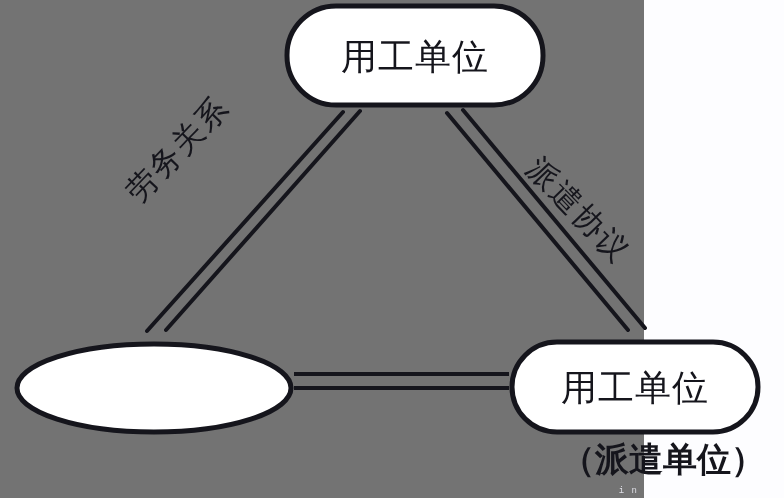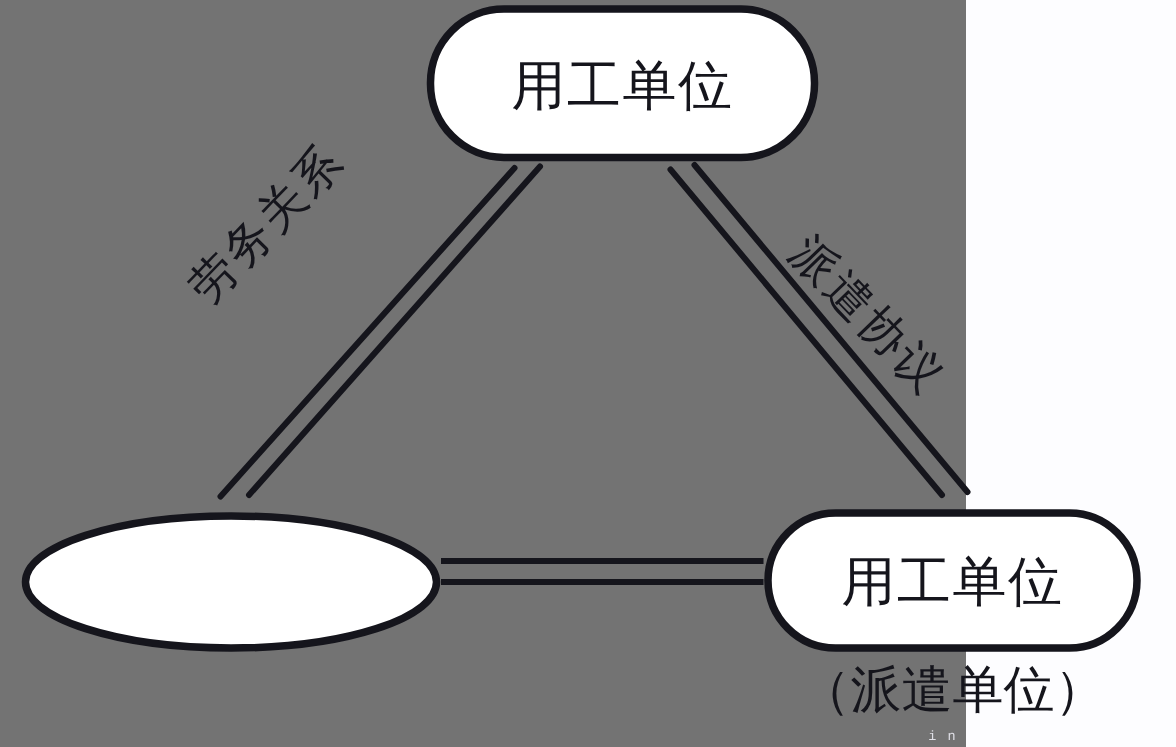--- a/index.html
+++ b/index.html
@@ -49,24 +49,24 @@
   #label-employer {
     left: 510px;
     top: 364px;
     width: 250px;
   }
   #label-dispatch-unit {
     position: absolute;
     left: 505px;
     top: 437px;
     width: 260px;
-    text-align: center;
+    text-align: right;
     color: #15151c;
     font-size: 34px;
-    font-weight: 400;
+    font-weight: 700;
     white-space: nowrap;
     font-family: "DejaVu Sans", "Liberation Sans", sans-serif;
   }
   .edge-label {
     position: absolute;
     color: #15151c;
     font-size: 31px;
     font-weight: 500;
     letter-spacing: 2px;
     white-space: nowrap;

